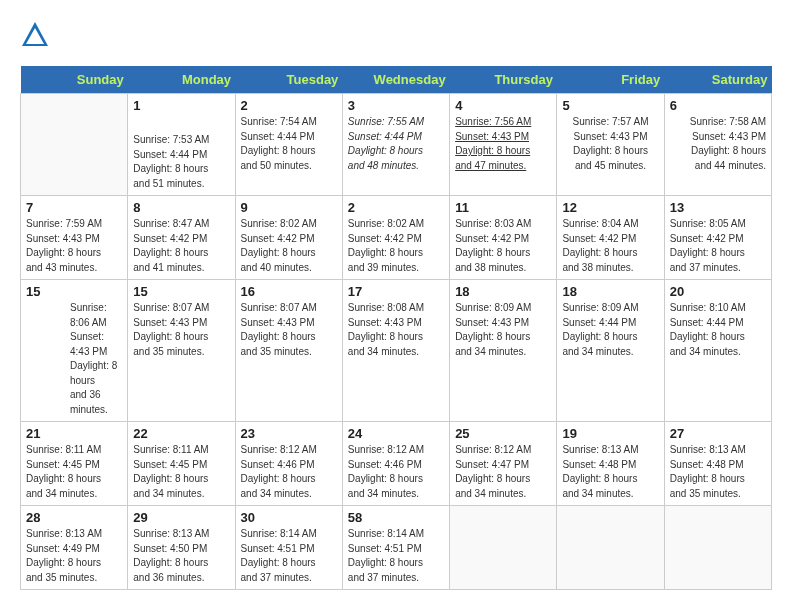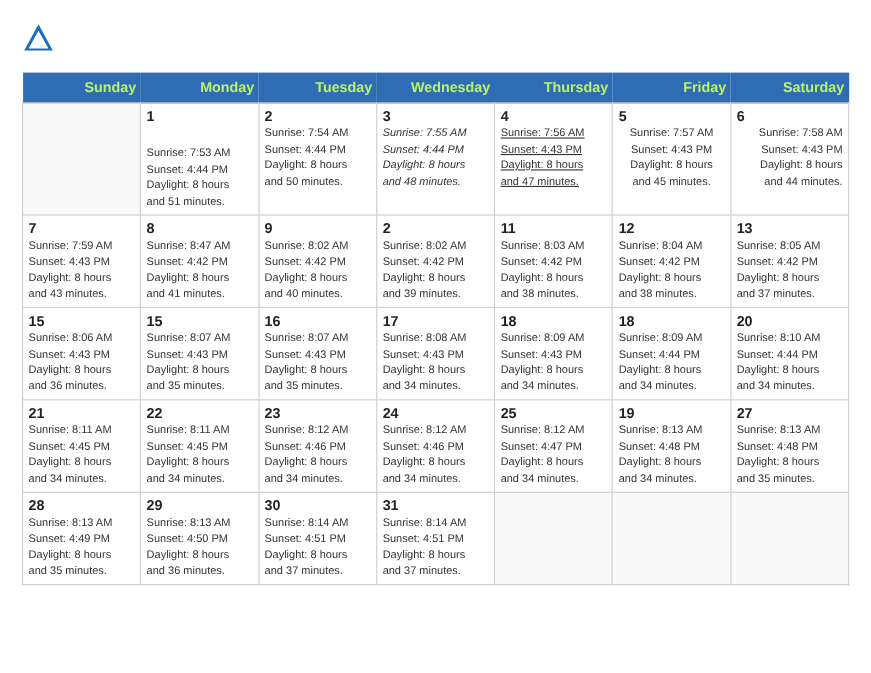--- a/index.html
+++ b/index.html
@@ -213,21 +213,21 @@
           <span class="day-number">13</span>
           <div class="day-info" style="white-space: pre-line;">Sunrise: 8:05 AM
 Sunset: 4:42 PM
 Daylight: 8 hours
 and 37 minutes.</div>
         </td>
       </tr>
       <tr>
         <td>
           <span class="day-number">15</span>
-          <div class="day-info" style="white-space: pre-line;">Sunrise: 8:06 AM
+          <div class="day-info" style="white-space: pre-line; margin-left: 44px;">Sunrise: 8:06 AM
 Sunset: 4:43 PM
 Daylight: 8 hours
 and 36 minutes.</div>
         </td>
         <td>
           <span class="day-number">15</span>
           <div class="day-info" style="white-space: pre-line;">Sunrise: 8:07 AM
 Sunset: 4:43 PM
 Daylight: 8 hours
 and 35 minutes.</div>
@@ -335,21 +335,21 @@
 and 36 minutes.</div>
         </td>
         <td>
           <span class="day-number">30</span>
           <div class="day-info" style="white-space: pre-line;">Sunrise: 8:14 AM
 Sunset: 4:51 PM
 Daylight: 8 hours
 and 37 minutes.</div>
         </td>
         <td>
-          <span class="day-number">31</span>
+          <span class="day-number">58</span>
           <div class="day-info" style="white-space: pre-line;">Sunrise: 8:14 AM
 Sunset: 4:51 PM
 Daylight: 8 hours
 and 37 minutes.</div>
         </td>
         <td class="empty-cell"></td>
         <td class="empty-cell"></td>
         <td class="empty-cell"></td>
       </tr>
     </tbody>

